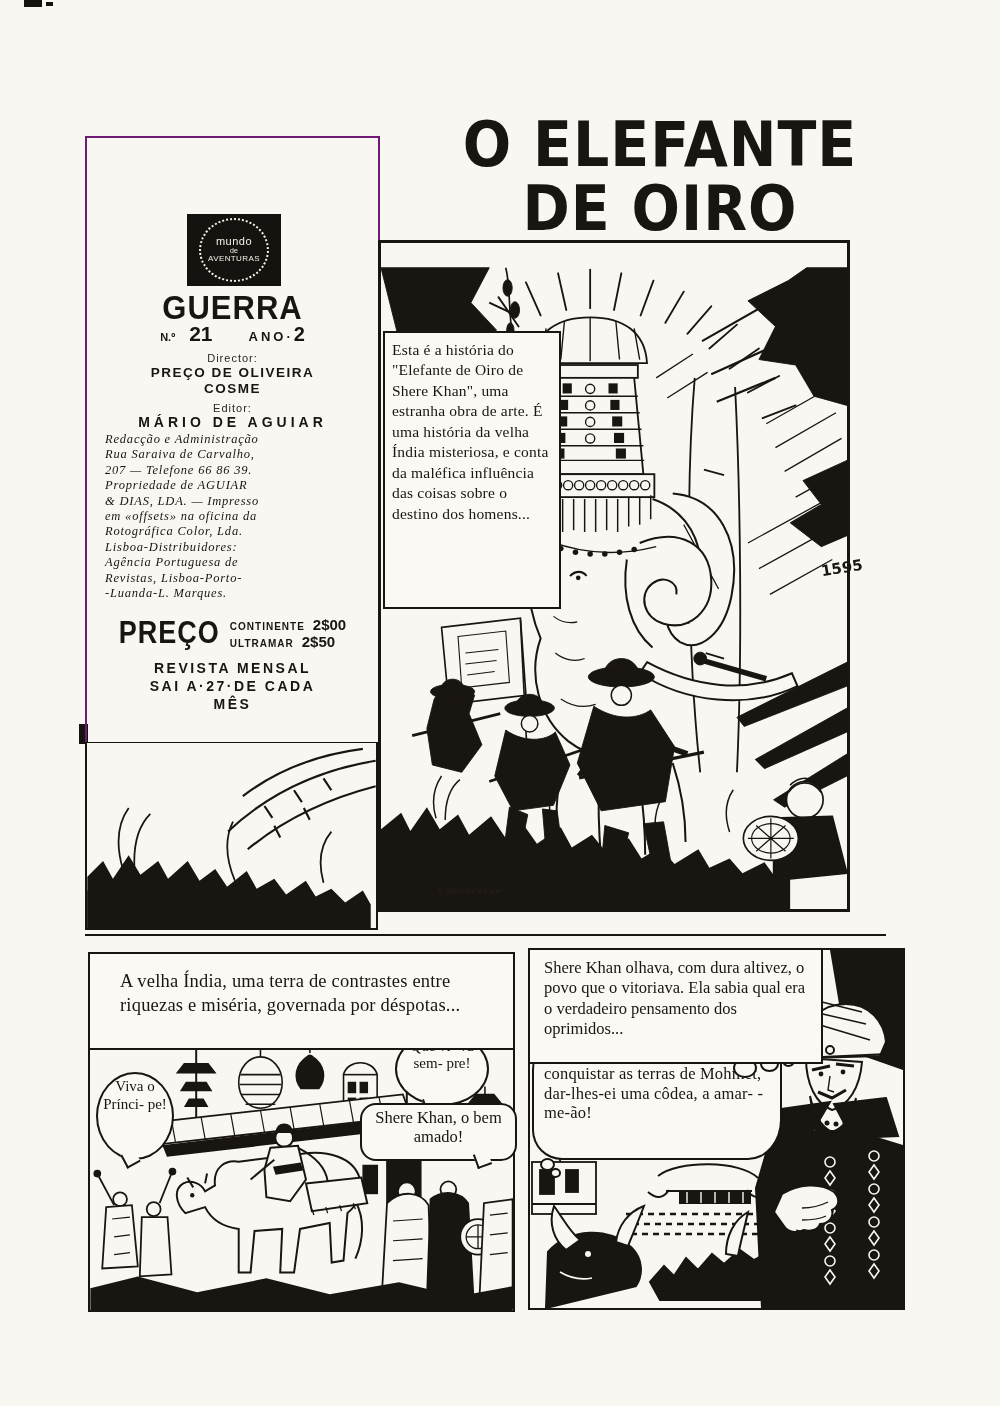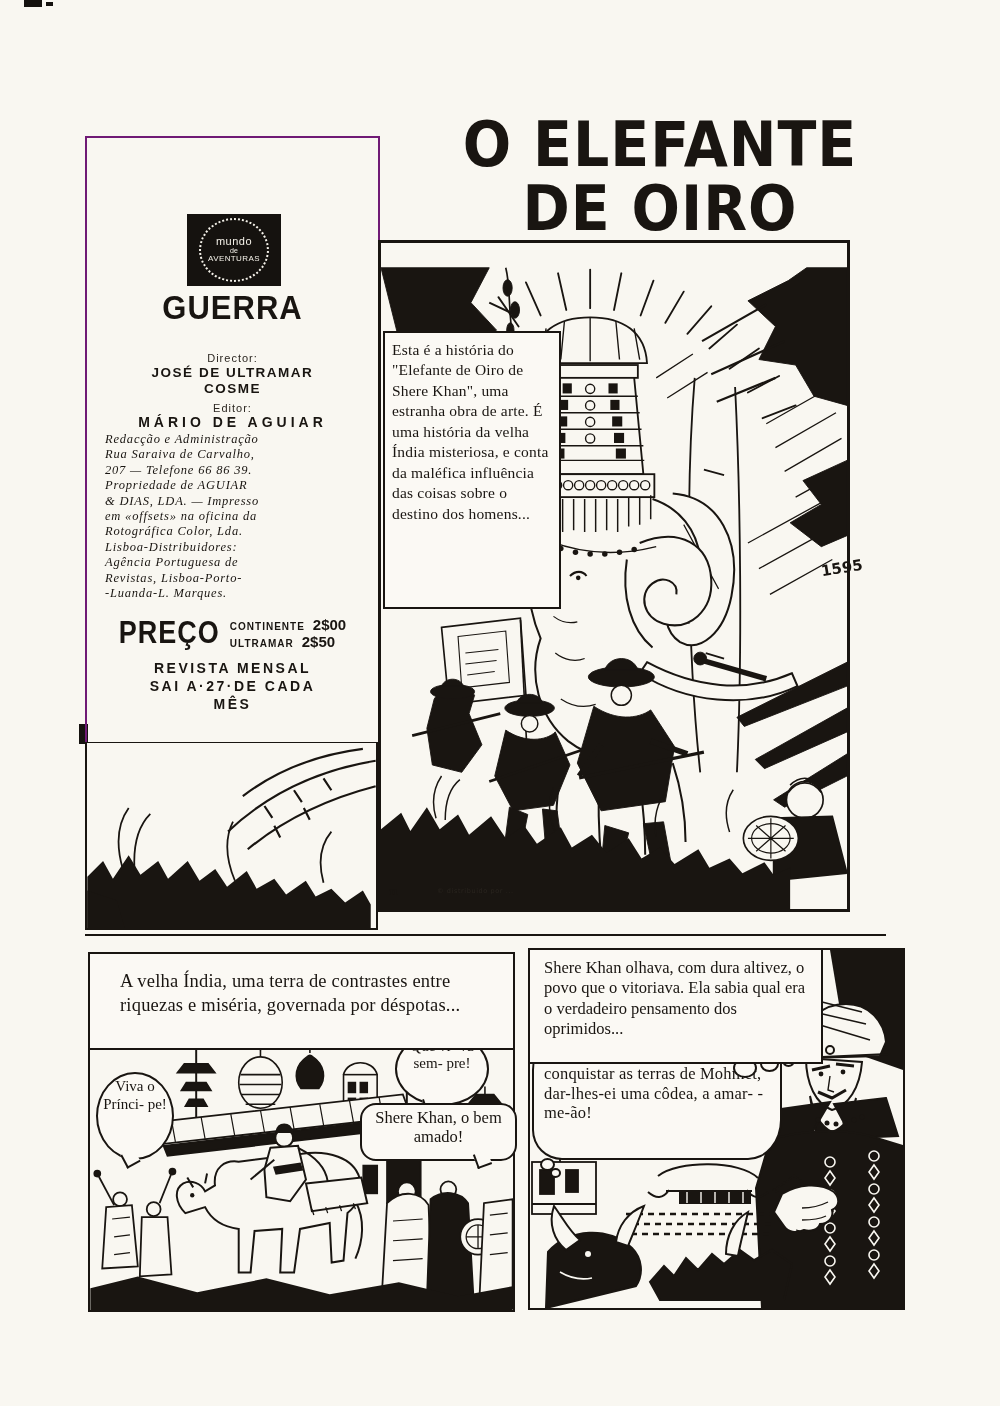--- a/index.html
+++ b/index.html
@@ -100,22 +100,25 @@
 
   <div class="sidebar">
     <div class="logo-box">
       <div class="logo-circle">
         <div class="logo-l1">mundo</div>
         <div class="logo-l2">de</div>
         <div class="logo-l3">AVENTURAS</div>
       </div>
     </div>
     <div class="mag-title">GUERRA</div>
+    <div class="issue-row">
+      <span class="issue-prefix">N.º</span><span class="issue-num">21</span><span class="issue-ano">ANO·</span><span class="issue-year">2</span>
+    </div>
     <div class="cred-label" style="top:214px;">Director:</div>
-    <div class="cred-name" style="top:227px;">JOSÉ DE ULTRAMAR</div>
+    <div class="cred-name" style="top:227px;">PREÇO DE OLIVEIRA</div>
     <div class="cred-name" style="top:243px;">COSME</div>
     <div class="cred-label" style="top:264px;">Editor:</div>
     <div class="cred-name editor-name" style="top:276px;">MÁRIO DE AGUIAR</div>
     <div class="admin">
       <div class="admin-line">Redacção e Administração</div>
       <div class="admin-line">Rua Saraiva de Carvalho,</div>
       <div class="admin-line">207 — Telefone 66 86 39.</div>
       <div class="admin-line">Propriedade de AGUIAR</div>
       <div class="admin-line">&amp; DIAS, LDA. — Impresso</div>
       <div class="admin-line">em «offsets» na oficina da</div>

